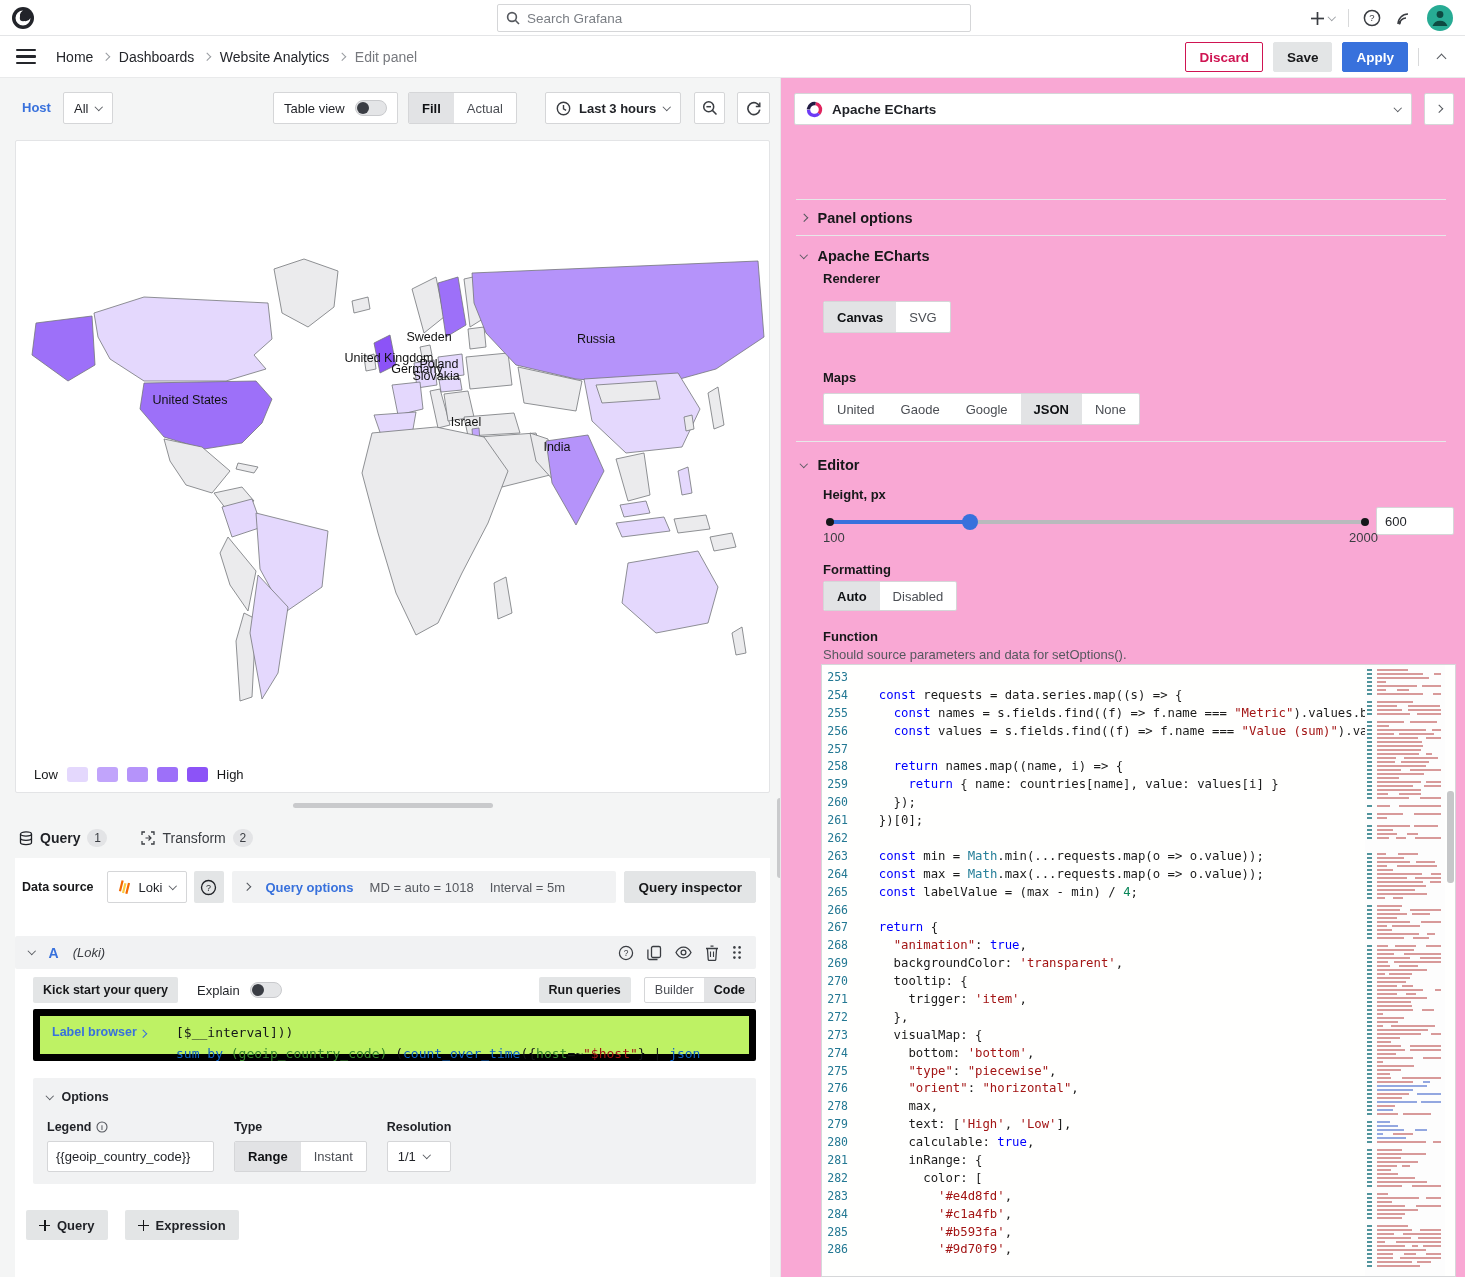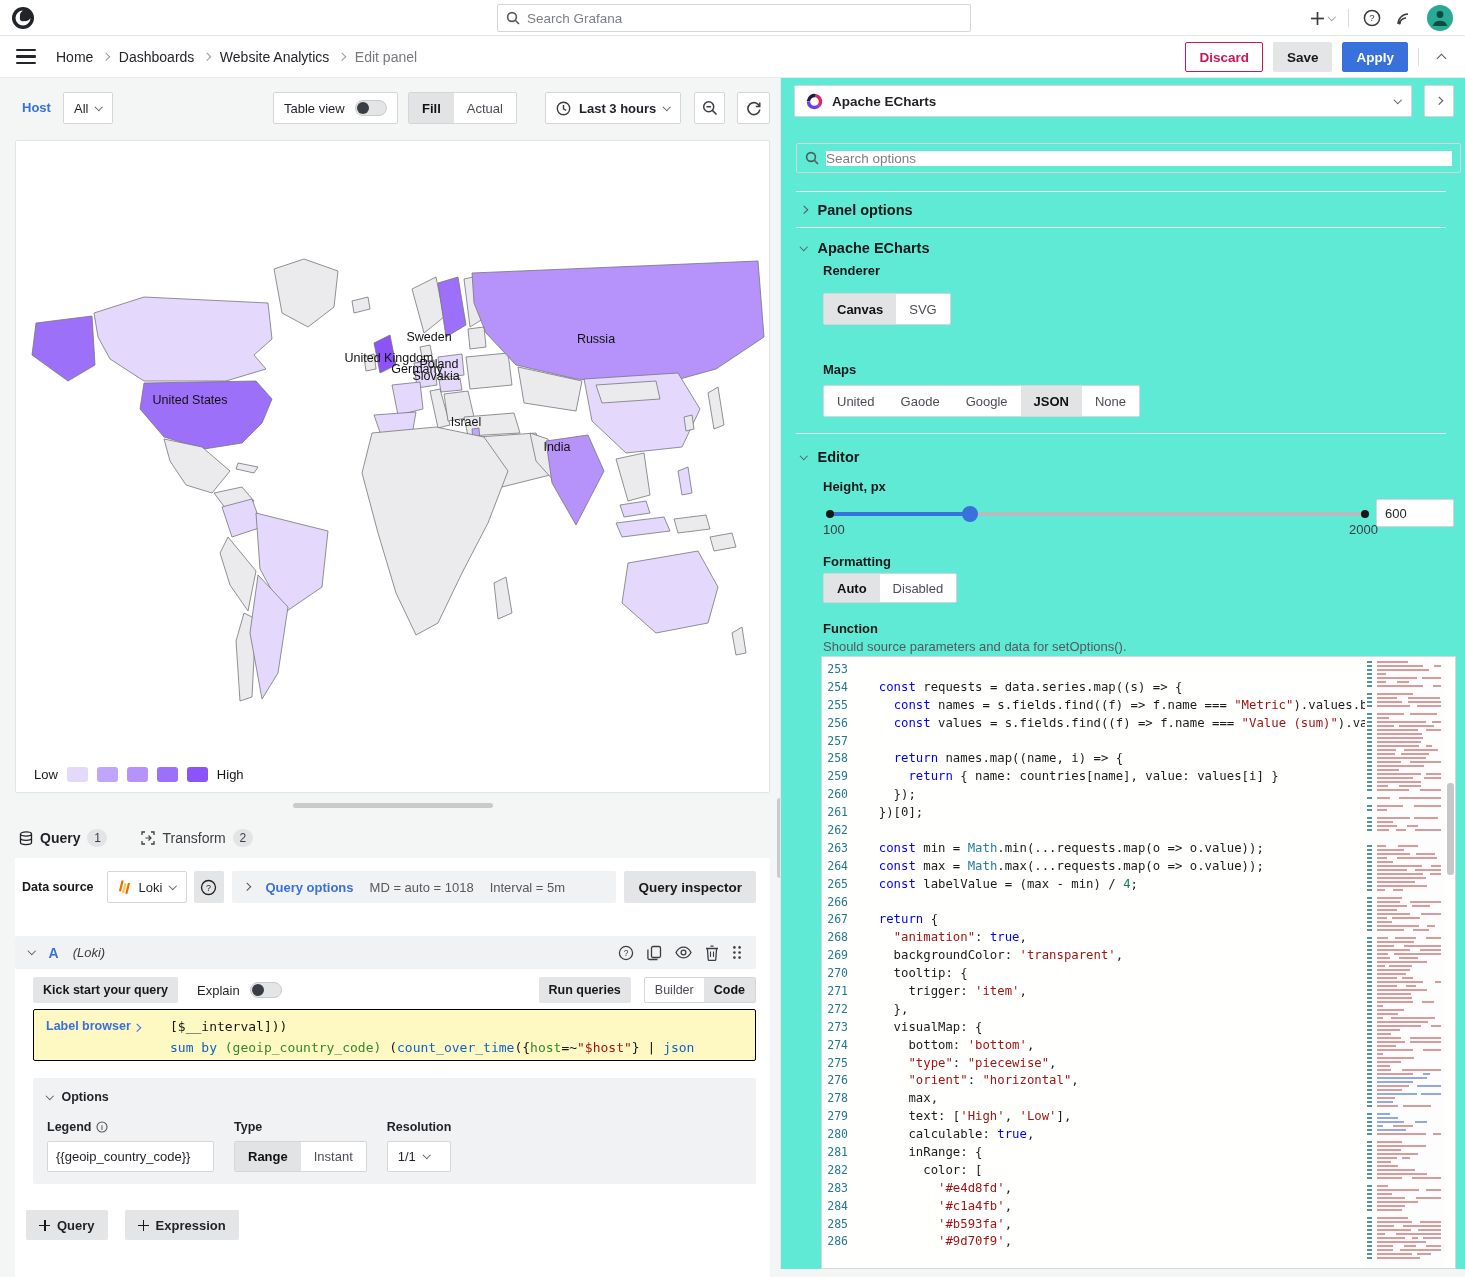--- a/index.html
+++ b/index.html
@@ -67,39 +67,39 @@
   .lab-bold { font-size:12.5px; font-weight:700; color:#17181a; }
   .opt-bar { background:#f1f2f3; height:32px; display:flex; align-items:center; gap:16px; padding:0 12px; border-radius:2px; flex:1; }
   .icon-btn-gray { width:30px; height:32px; background:#e3e5e6; border-radius:2px; display:flex; align-items:center; justify-content:center; cursor:pointer; }
   .qa-header { position:absolute; left:0; top:78px; width:741px; height:33px; background:#f1f2f3; border-radius:2px; display:flex; align-items:center; padding:0 14px; gap:14px; }
   .qa-icons { margin-left:auto; display:flex; align-items:center; gap:13px; }
   .krow { position:absolute; left:18px; top:119px; width:723px; height:26px; display:flex; align-items:center; }
   .btn-sm { height:26px; padding:0 10px; font-size:12.5px; font-weight:700; background:#e3e5e6; border-radius:2px; color:#17181a; display:inline-flex; align-items:center; cursor:pointer; gap:5px; }
   .seg-sm { display:inline-flex; background:#fff; border:1px solid #d5d6d8; border-radius:2px; height:26px; overflow:hidden; }
   .seg-sm .seg-item { padding:0 10px; font-size:12.5px; display:flex; align-items:center; color:#4b4e54; cursor:pointer; }
   .seg-sm .seg-item.sel { background:#e2e3e5; font-weight:700; color:#0f1114; }
-  .qexpr { position:absolute; left:18px; top:151px; width:723px; height:52px; border:1px solid #000000; border-radius:2px; background:#fef9c3; display:flex; }
+  .qexpr { position:absolute; left:18px; top:151px; width:723px; height:52px; border:7px solid #000000; border-radius:2px; background:#bef264; display:flex; }
   .lblbrowser { width:128px; padding:9px 0 0 12px; font-size:12.5px; font-weight:700; color:#3871dc; cursor:pointer; }
   .qcode { flex:1; font-family:"DejaVu Sans Mono",monospace; font-size:13px; line-height:21px; padding:6px 8px; }
   .tok-qk { color:#0f62c6; } .tok-ql { color:#37872d; } .tok-qs { color:#a31515; } .tok-qp { color:#141619; }
 
   .opt-card { position:absolute; left:18px; top:220px; width:723px; height:106px; background:#f1f2f3; border-radius:2px; padding:12px 14px; }
   .opt-head { display:flex; align-items:center; gap:9px; font-size:12.5px; font-weight:700; cursor:pointer; }
   .opt-grid { display:flex; gap:20px; margin-top:16px; }
   .opt-col .flab { font-size:12.5px; font-weight:700; margin-bottom:7px; display:flex; align-items:center; gap:5px; }
   .inp { background:#fff; border:1px solid #d5d6d8; border-radius:2px; height:31px; font-size:13px; color:#1f2126; padding:0 8px; font-family:"Liberation Sans",sans-serif; }
   .addrow { position:absolute; left:11px; top:352px; display:flex; gap:17px; }
   .btn-add { height:30px; padding:0 13px; background:#e3e5e6; border-radius:2px; font-size:13px; font-weight:700; display:inline-flex; align-items:center; gap:7px; cursor:pointer; }
   .plus { position:relative; width:11px; height:11px; }
   .plus::before, .plus::after { content:""; position:absolute; background:#17181a; }
   .plus::before { left:5px; top:0; width:1.6px; height:11px; }
   .plus::after { left:0; top:5px; width:11px; height:1.6px; }
 
   
-  .rpanel { position:absolute; left:780px; top:70px; width:685px; height:1199px; background:#5eead4; border-left:1px solid #e7e8e9; }
+  .rpanel { position:absolute; left:780px; top:78px; width:685px; height:1199px; background:#f9a8d4; border-left:1px solid #e7e8e9; }
   .viz-row { position:absolute; left:13px; top:15px; width:618px; height:32px; border:1px solid #d5d6d8; border-radius:2px; display:flex; align-items:center; padding:0 11px; gap:9px; cursor:pointer; background:#fff; }
   .viz-next { position:absolute; left:643px; top:15px; width:30px; height:32px; border:1px solid #d5d6d8; border-radius:2px; display:flex; align-items:center; justify-content:center; cursor:pointer; background:#fff; }
   .ro-search { position:absolute; left:15px; top:73px; width:665px; height:30px; border:1px solid #d5d6d8; border-radius:2px; display:flex; align-items:center; gap:7px; padding:0 8px; }
   .ro-search input { border:none; outline:none; width:100%; font-size:13.5px; font-family:"Liberation Sans",sans-serif; }
   .ro-search input::placeholder { color:#7b7f85; }
   .sect-head { display:flex; align-items:center; gap:11px; font-size:14.5px; font-weight:700; color:#17181a; padding:0 20px; height:34px; cursor:pointer; }
   .flab13 { font-size:13px; font-weight:700; color:#17181a; }
   .desc { font-size:13px; color:#55585e; line-height:17px; }
   .divline { position:absolute; left:15px; width:650px; height:1px; background:#e7e8e9; }
 
@@ -500,29 +500,20 @@
         <circle cx="8.5" cy="8.5" r="6" stroke="#221c44" stroke-dasharray="10.5 27.2" stroke-dashoffset="-26.6" transform="rotate(-80 8.5 8.5)"></circle>
       </svg>
     </span>
     <span style="font-weight:700;font-size:13.5px">Apache ECharts</span>
     <i class="chev sm c-d" style="margin-left:auto"></i>
   </div>
   <span class="viz-next ic">
       <i class="chev sm c-r"></i>
     </span>
 
-  <div class="ro-search">
-    <span class="ic">
-      <svg width="14" height="14" viewBox="0 0 14 14" fill="none" stroke="#55585e" stroke-width="1.6">
-          <circle cx="6" cy="6" r="4.4"></circle>
-          <line x1="9.3" y1="9.3" x2="13" y2="13"></line>
-        </svg>
-    </span>
-    <input placeholder="Search options" style="">
-  </div>
 
   <div class="divline" style="top:121px"></div>
   <div class="sect-head abs" style="top:123px;left:0;width:100%">
     <i class="chev sm c-r"></i>
     <span>Panel options</span>
   </div>
   <div class="divline" style="top:157px"></div>
 
   <div class="sect-head abs" style="top:161px;left:0;width:100%">
     <i class="chev sm c-d"></i>

